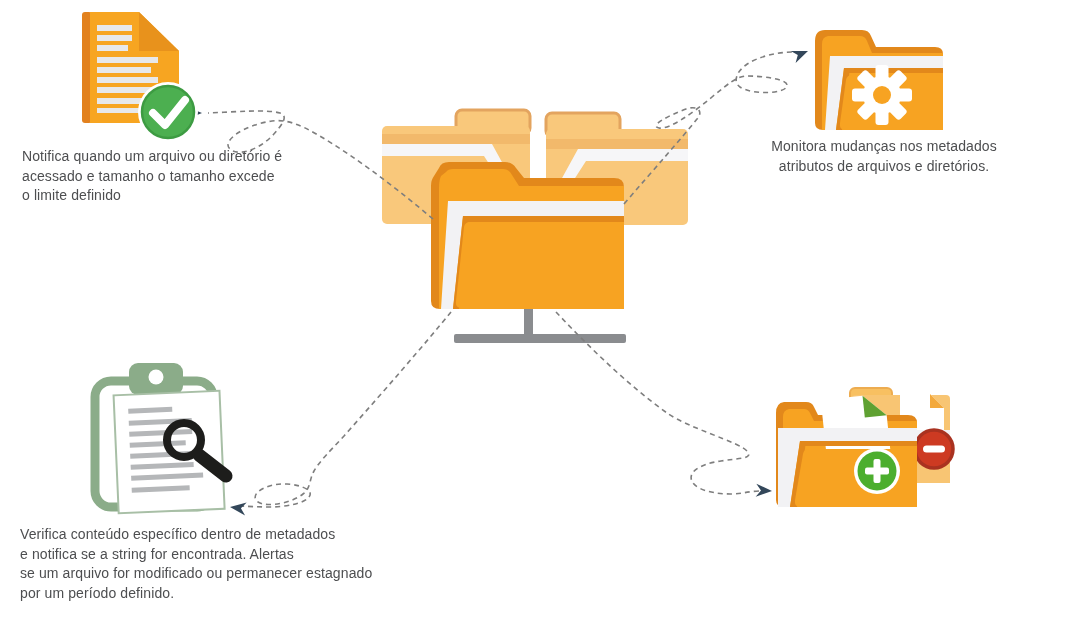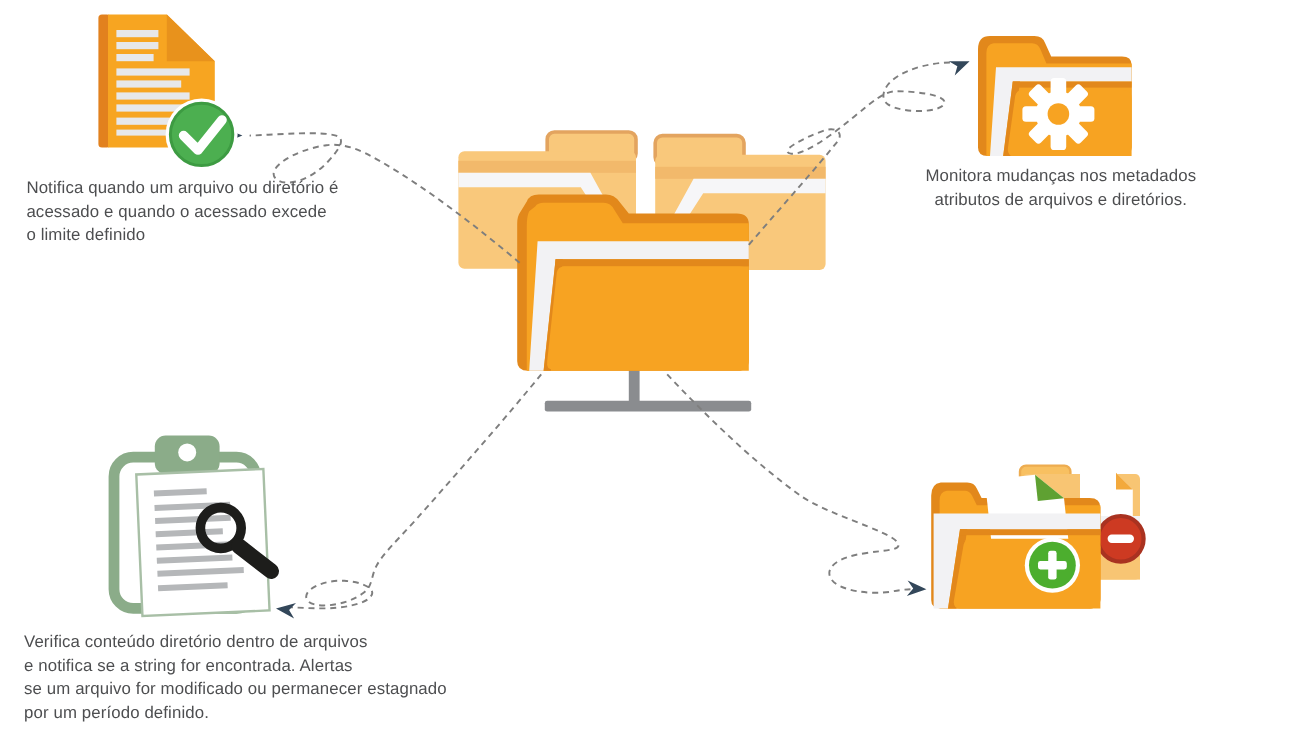--- a/index.html
+++ b/index.html
@@ -184,21 +184,21 @@
         <circle cx="877" cy="471" r="23" fill="#FFFFFF"></circle>
         <circle cx="877" cy="471" r="19.5" fill="#4CAE2E"></circle>
         <rect x="865" y="467.5" width="24" height="7" rx="2" fill="#FFFFFF"></rect>
         <rect x="873.5" y="459" width="7" height="24" rx="2" fill="#FFFFFF"></rect>
       </g>
     </g>
   </g>
 </svg>
 
   <div class="caption cap-tl">Notifica quando um arquivo ou diretório é
-acessado e quando o acessado excede
+acessado e tamanho o tamanho excede
 o limite definido</div>
   <div class="caption cap-tr">Monitora mudanças nos metadados
 atributos de arquivos e diretórios.</div>
-  <div class="caption cap-bl">Verifica conteúdo diretório dentro de arquivos
+  <div class="caption cap-bl">Verifica conteúdo específico dentro de metadados
 e notifica se a string for encontrada. Alertas
 se um arquivo for modificado ou permanecer estagnado
 por um período definido.</div>
 </div>
 
 </body></html>

